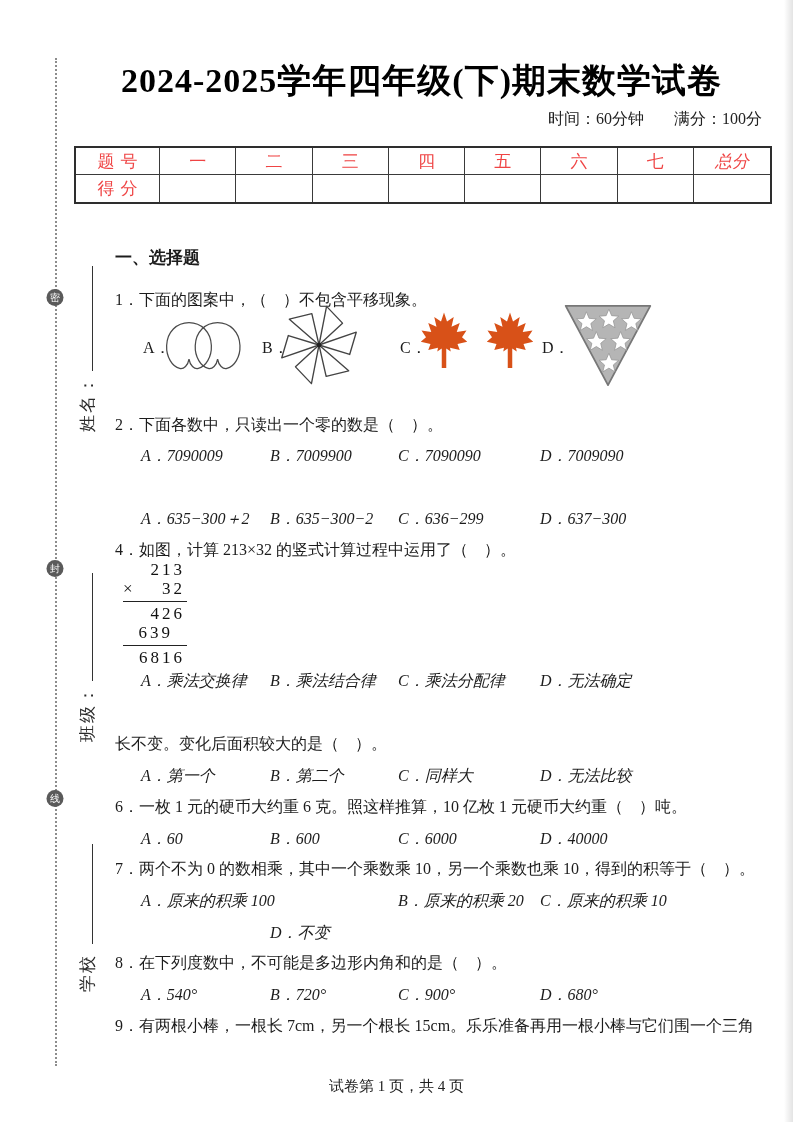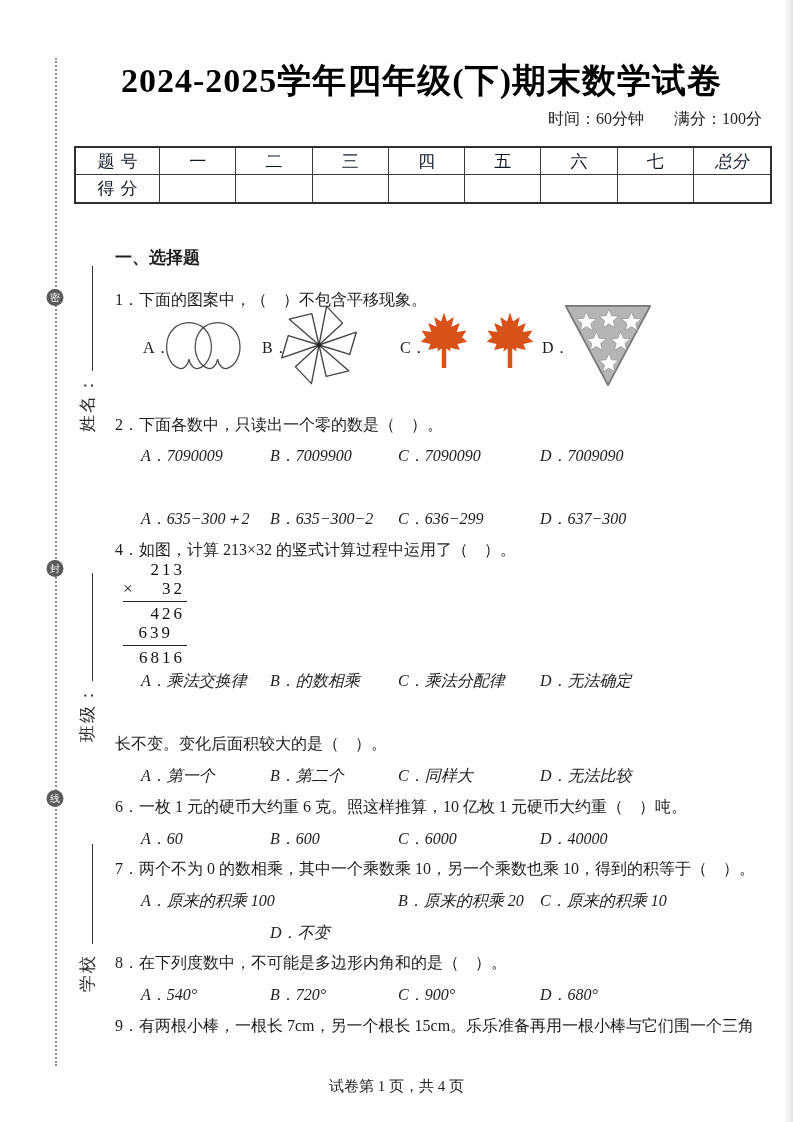--- a/index.html
+++ b/index.html
@@ -20,21 +20,21 @@
   
   .title{position:absolute;left:50px;right:0;top:58px;margin:0;text-align:center;
          font-size:34px;font-weight:700;letter-spacing:1px;color:#000;}
   .meta{position:absolute;top:109px;right:31px;display:flex;gap:30px;font-size:16px;color:#222;}
 
   
   .score-table{position:absolute;left:74px;top:146px;width:694px;border:2px solid #2e2e2e;
                display:grid;grid-template-columns:84px repeat(8,1fr);grid-auto-rows:27px;}
   .score-table .cell{border-right:1px solid #3a3a3a;border-bottom:1px solid #3a3a3a;
                      display:flex;align-items:center;justify-content:center;
-                     font-size:17px;color:#0f172a;text-align:right;}
+                     font-size:17px;color:#ef4444;text-align:right;}
   .score-table .cell:nth-child(9n){border-right:none;font-style:italic;}
   .score-table .cell.last-row{border-bottom:none;}
   .score-table .rowlabel{letter-spacing:6px;padding-left:6px;}
 
   
   .tline{position:absolute;left:115px;font-size:16px;white-space:nowrap;}
   .heading{font-weight:700;font-size:17px;}
   .opts{position:absolute;left:0;width:100%;height:22px;font-size:16px;}
   .opts span{position:absolute;white-space:nowrap;font-style:italic;}
   .cA{left:141px;} .cB{left:258px;margin-left:12px;} .cC{left:398px;} .cD{left:540px;}
@@ -168,21 +168,21 @@
       <span>32</span>
     </div>
     <div class="rule"></div>
     <div class="mrow">426</div>
     <div class="mrow shift">639</div>
     <div class="rule"></div>
     <div class="mrow">6816</div>
   </div>
   <div class="opts" style="top:671px">
     <span class="cA">A．乘法交换律</span>
-    <span class="cB">B．的数相乘</span>
+    <span class="cB">B．乘法结合律</span>
     <span class="cC">C．乘法分配律</span>
     <span class="cD">D．无法确定</span>
   </div>
 
   <div class="tline" style="top:734px">长不变。变化后面积较大的是（　）。</div>
   <div class="opts" style="top:766px">
     <span class="cA">A．第一个</span>
     <span class="cB">B．第二个</span>
     <span class="cC">C．同样大</span>
     <span class="cD">D．无法比较</span>

